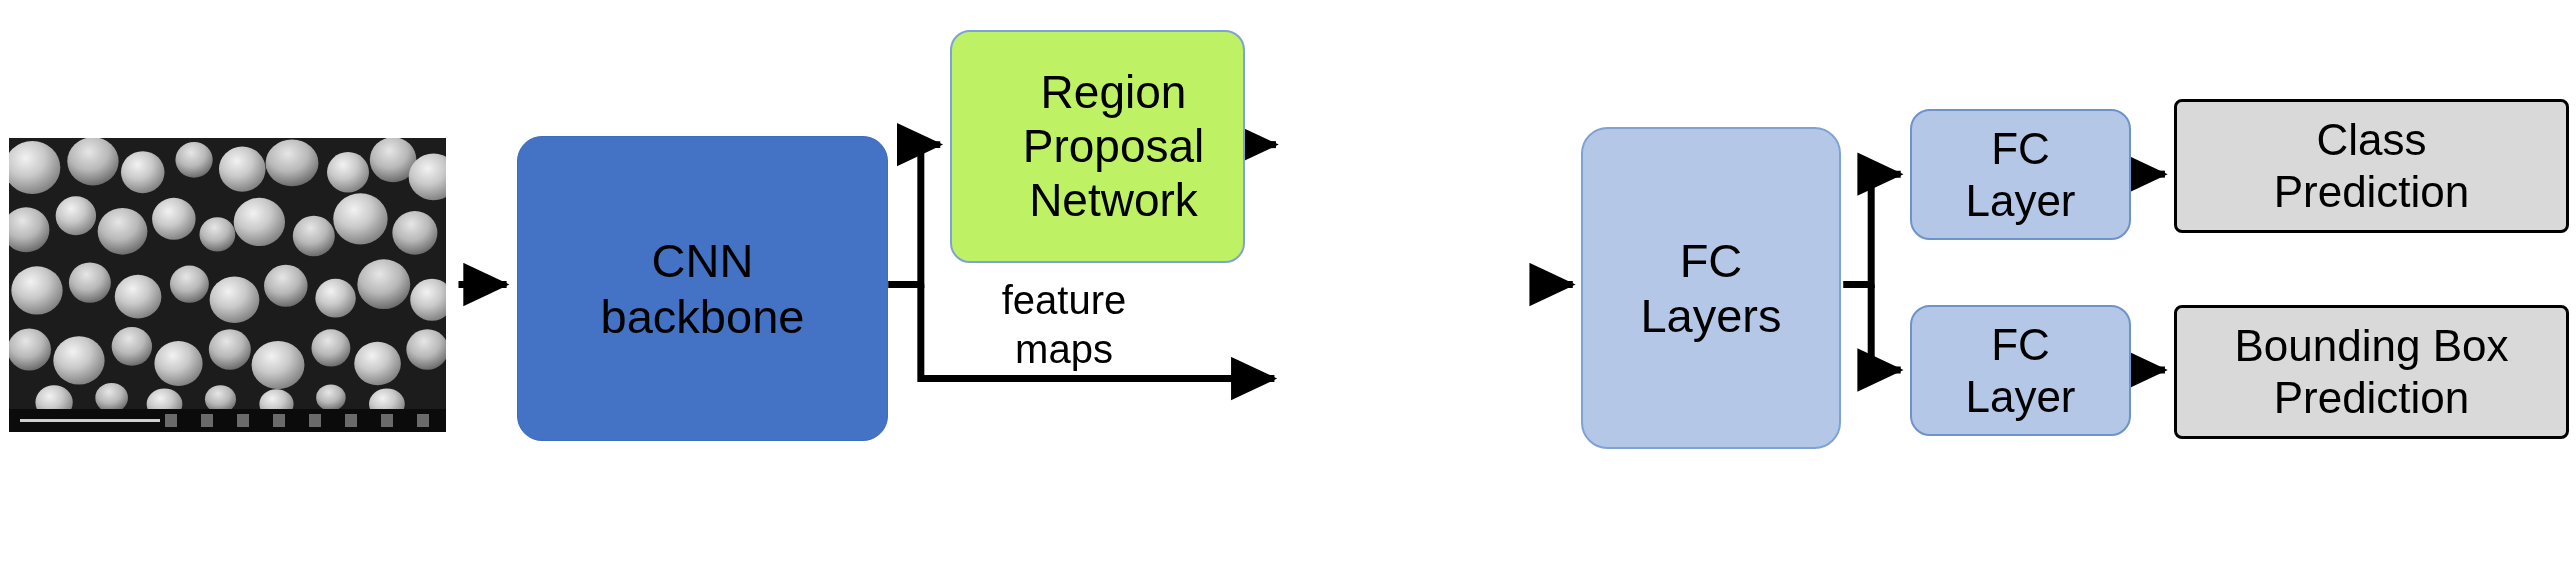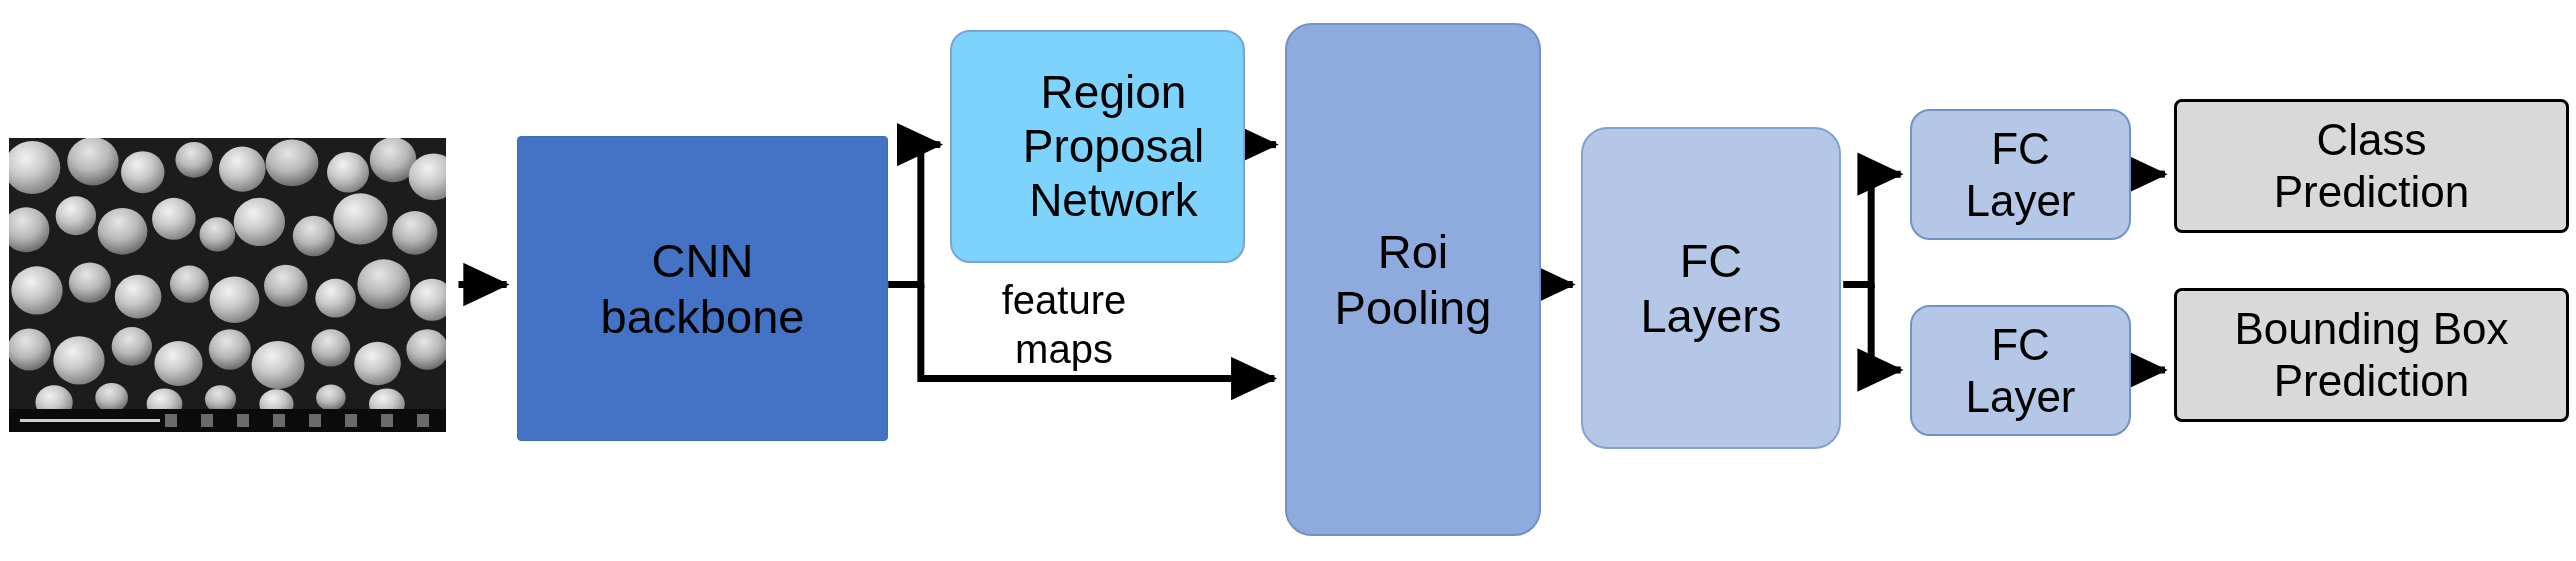--- a/index.html
+++ b/index.html
@@ -7,26 +7,26 @@
        font-family:"Liberation Sans","DejaVu Sans",sans-serif;color:#000;}
   .canvas{position:absolute;left:0;top:0;width:2576px;height:562px;}
 
   
   .node{position:absolute;display:flex;align-items:center;justify-content:center;
         text-align:center;line-height:1.18;box-sizing:border-box;}
   .node .lbl{display:block;white-space:pre-line;}
 
   
   #cnn-backbone{left:517px;top:136px;width:371px;height:305px;
-      background:#4472C4;border:1.6px solid #3f6cbb;border-radius:4px;
+      background:#4472C4;border:1.6px solid #3f6cbb;border-radius:25px;
       font-size:47px;}
 
   
   #rpn{left:950px;top:29.5px;width:295px;height:233px;
-      background:#7dd3fc;border:2.3px solid #7FA2D4;border-radius:20px;
+      background:#bef264;border:2.3px solid #7FA2D4;border-radius:20px;
       font-size:46px;padding-left:32px;}
 
   
   #roi-pooling{left:1285px;top:23px;width:256px;height:513px;
       background:#8FAADC;border:2.3px solid #6E92CC;border-radius:26.4px;
       font-size:47px;}
 
   
   #fc-layers{left:1581px;top:127px;width:260px;height:322px;
       background:#B4C7E7;border:2.3px solid #7FA2D4;border-radius:26.4px;
@@ -37,21 +37,21 @@
       background:#B4C7E7;border:2.3px solid #6E92CC;border-radius:20px;
       font-size:44px;}
   #fc-layer-top{top:109px;}
   #fc-layer-bottom{top:305px;}
 
   
   .pred{left:2174px;width:395px;height:134px;
       background:#D9D9D9;border:3.1px solid #000000;border-radius:8px;
       font-size:44px;}
   #class-prediction{top:99px;}
-  #bbox-prediction{top:288px;}
+  #bbox-prediction{top:305px;}
 
   
   #sem-image{position:absolute;left:9.3px;top:138px;width:437px;height:294px;
       background:#1d1d1d;overflow:hidden;}
   #sem-image .particles{position:absolute;inset:0;}
   #sem-image .scalebar{position:absolute;left:0;right:0;bottom:0;height:23px;
       background:#0b0b0b;display:flex;align-items:center;}
   #sem-image .scalebar .bar{height:2.3px;background:#cfcfcf;margin-left:11px;width:140px;}
   #sem-image .scalebar .meta{flex:1;height:12.4px;margin:0 4.7px;
       background:repeating-linear-gradient(90deg,#8a8a8a 0 12.4px,transparent 12.4px 36px);
@@ -174,24 +174,20 @@
     <span class="lbl">CNN
 backbone</span>
   </div>
 
   <div class="node" id="rpn">
     <span class="lbl">Region
 Proposal
 Network</span>
   </div>
 
-  <div class="node" id="roi-pooling">
-    <span class="lbl">Roi
-Pooling</span>
-  </div>
 
   <div class="node" id="fc-layers">
     <span class="lbl">FC
 Layers</span>
   </div>
 
   <div class="node fc-layer" id="fc-layer-top">
     <span class="lbl">FC
 Layer</span>
   </div>

